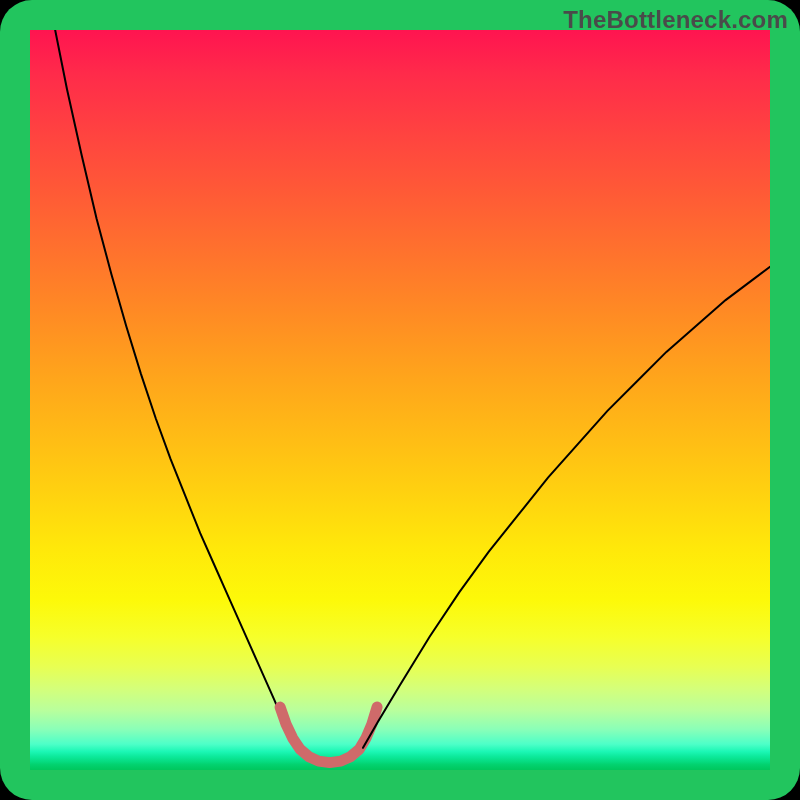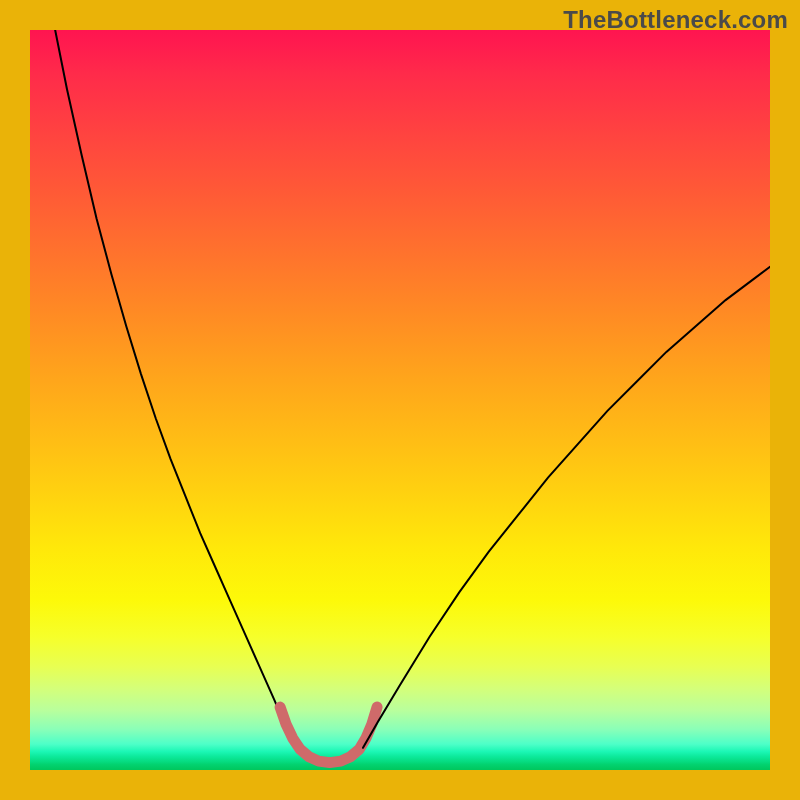--- a/index.html
+++ b/index.html
@@ -8,21 +8,22 @@
     width: 800px;
     height: 800px;
     background: #000;
     overflow: hidden;
     font-family: Arial, Helvetica, sans-serif;
   }
   .frame {
     position: relative;
     width: 800px;
     height: 800px;
-    background: #eab308;
+    background: #22c55e;
+    border-radius: 32px;
   }
   .attribution {
     position: absolute;
     top: 6px;
     right: 12px;
     color: #4a4a4a;
     font-size: 24px;
     font-weight: 600;
     letter-spacing: 0.2px;
     z-index: 5;

